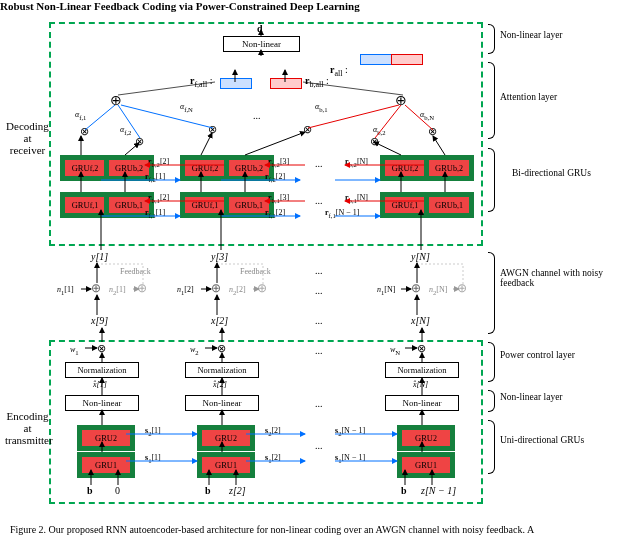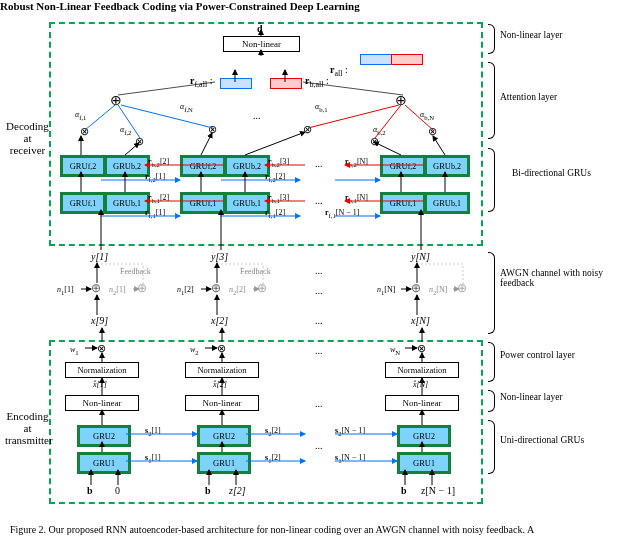--- a/index.html
+++ b/index.html
@@ -1,20 +1,20 @@
 <!DOCTYPE html>
 <html><head>
 <meta charset="utf-8">
 <style>
   body{margin:0;font-family:'Times New Roman',serif;font-size:10px;color:#000;background:#fff;width:640px;height:536px;overflow:hidden;position:relative}
   .title{position:absolute;top:0;left:0;right:0;text-align:left;font-weight:bold;font-size:11px}
   .diagram{position:absolute;top:20px;left:15px;width:470px;height:490px}
   .caption{position:absolute;bottom:1px;left:10px;right:10px;font-size:10px}
   .box{position:absolute;border:1px solid #000;background:#fff;text-align:center;font-size:9px;display:flex;align-items:center;justify-content:center}
-  .gru{background:#7dd3fc;border:3px solid #15803d;height:16px;font-size:8.5px}
+  .gru{background:#ef4444;border:5px solid #15803d;height:16px;font-size:8.5px}
   .norm{background:#fff;font-size:8.5px;height:14px}
   .nonlin{background:#fff;font-size:9px}
   .dashedGreen{position:absolute;border:2px dashed #00a651}
   .label{position:absolute;font-size:11px}
   .rlabel{position:absolute;right:0;font-size:9.5px;text-align:left}
   .sym{position:absolute;font-size:10px;font-family:'Times New Roman',serif}
   .brace{position:absolute;border-right:1px solid #000;border-top:1px solid #000;border-bottom:1px solid #000;border-top-right-radius:6px;border-bottom-right-radius:6px;width:6px}
   svg{position:absolute;top:0;left:0;pointer-events:none}
   .redline{stroke:#e60000;stroke-width:1;fill:none}
   .blueline{stroke:#0070ff;stroke-width:1;fill:none}
@@ -155,21 +155,21 @@
   <div class="sym tiny" style="top:406px;left:250px"><b>s</b><sub>2</sub><span>[2]</span></div>
   <div class="sym tiny" style="top:433px;left:250px"><b>s</b><sub>1</sub><span>[2]</span></div>
   <div class="sym tiny" style="top:406px;left:320px"><b>s</b><sub>2</sub><span>[N − 1]</span></div>
   <div class="sym tiny" style="top:433px;left:320px"><b>s</b><sub>1</sub><span>[N − 1]</span></div>
 
   <div class="sym" style="top:465px;left:72px;font-weight:bold">b</div>
   <div class="sym" style="top:465px;left:100px">0</div>
   <div class="sym" style="top:465px;left:190px;font-weight:bold">b</div>
   <div class="sym" style="top:465px;left:214px;font-style:italic">z[2]</div>
   <div class="sym" style="top:465px;left:386px;font-weight:bold">b</div>
-  <div class="sym" style="top:465px;left:406px;">z[N − 1]</div>
+  <div class="sym" style="top:465px;left:406px;font-style:italic">z[N − 1]</div>
 
   <svg width="470" height="490">
     <defs>
       <marker id="ar" markerWidth="6" markerHeight="6" refX="5" refY="3" orient="auto">
           <path d="M0,0 L6,3 L0,6 Z" fill="#000"></path>
         </marker>
       <marker id="arR" markerWidth="6" markerHeight="6" refX="5" refY="3" orient="auto">
           <path d="M0,0 L6,3 L0,6 Z" fill="#e60000"></path>
         </marker>
       <marker id="arB" markerWidth="6" markerHeight="6" refX="5" refY="3" orient="auto">

